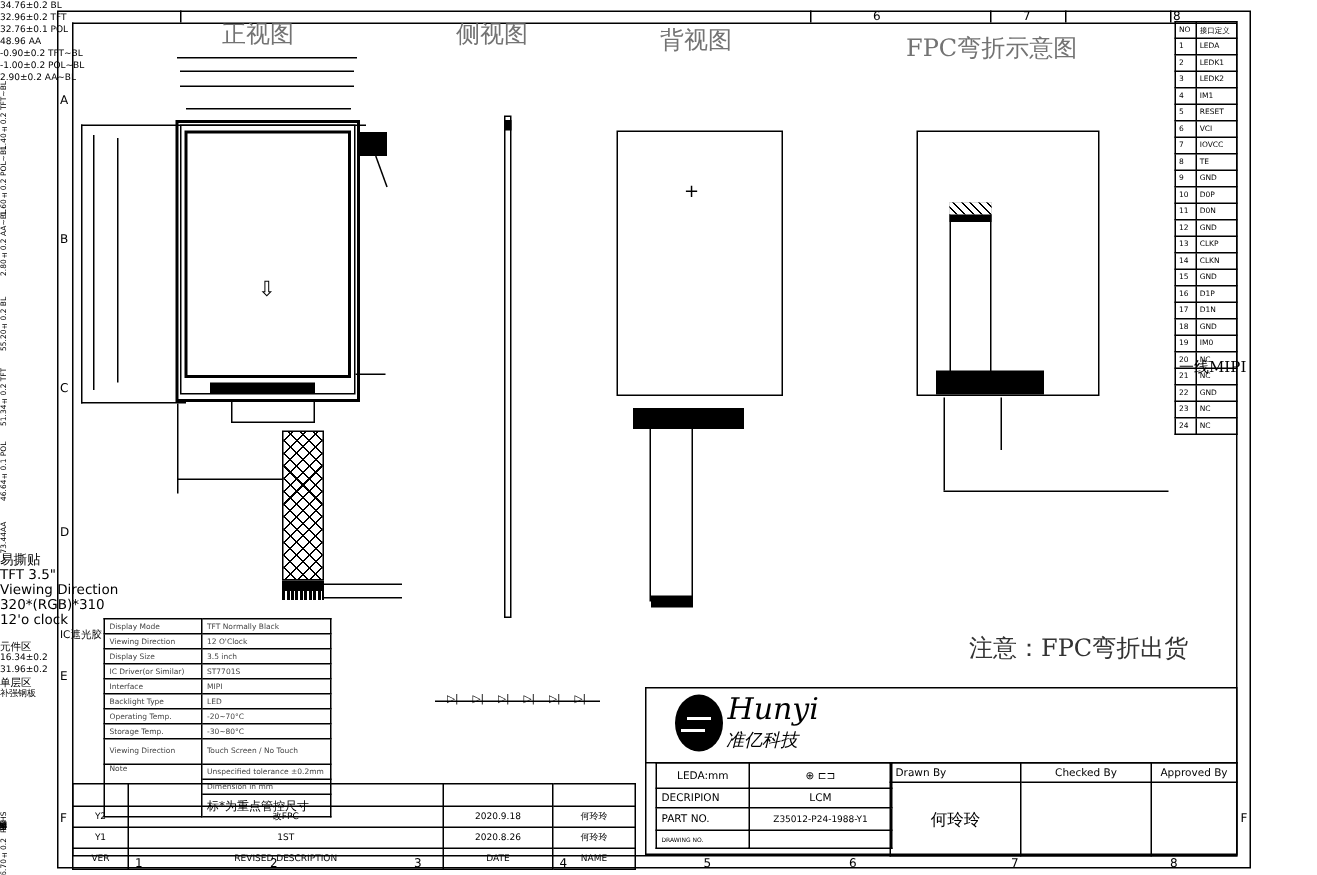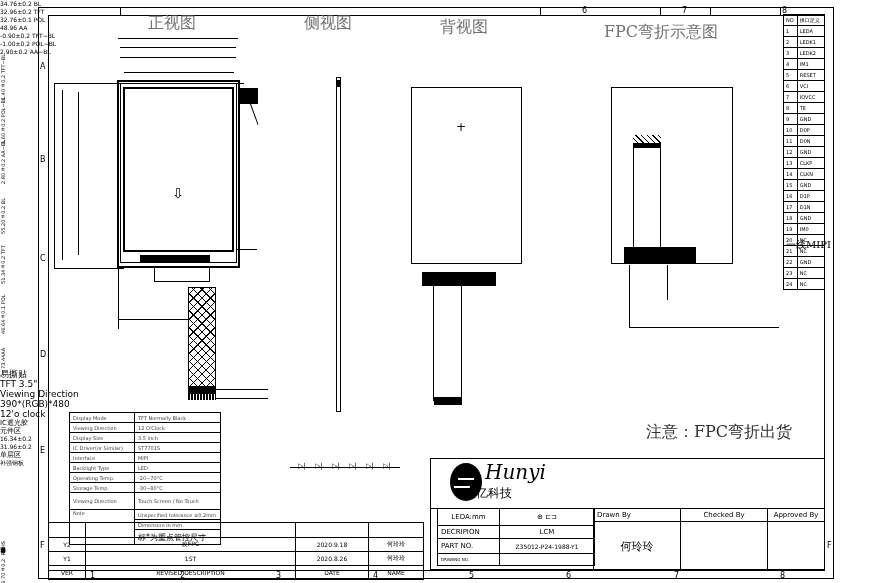--- a/index.html
+++ b/index.html
@@ -93,27 +93,27 @@
 
 <div class="box thick" style="left:117px;top:80px;width:123px;height:188px;"></div>
 <div class="box" style="left:120px;top:83px;width:117px;height:180px;"></div>
 <div class="box thick" style="left:123px;top:87px;width:111px;height:165px;"></div>
 <div class="black abs" style="left:240px;top:88px;width:18px;height:16px;"></div>
 <div class="line" style="left:250px;top:104px;width:1px;height:22px;transform:rotate(-20deg);transform-origin:top;"></div>
 <div class="med" style="left:258px;top:140px;">易撕贴</div>
 
 <div class="med" style="left:159px;top:130px;">TFT 3.5"</div>
 <div class="med" style="left:137px;top:143px;">Viewing Direction</div>
-<div class="med" style="left:143px;top:157px;">390*(RGB)*480</div>
+<div class="med" style="left:143px;top:157px;">320*(RGB)*310</div>
 <div class="med" style="left:153px;top:171px;">12'o clock</div>
 <div class="abs" style="left:172px;top:186px;font-size:14px;line-height:14px;">⇩</div>
 
 <div class="black abs" style="left:140px;top:255px;width:70px;height:7px;"></div>
 <div class="line" style="left:237px;top:249px;width:20px;height:1px;"></div>
-<div class="small" style="left:258px;top:245px;">IC遮光胶</div>
+<div class="small" style="left:258px;top:245px;padding-left:40px;">IC遮光胶</div>
 
 <div class="box" style="left:154px;top:267px;width:56px;height:15px;"></div>
 <div class="small" style="left:165px;top:270px;">元件区</div>
 <div class="small" style="left:118px;top:279px;font-size:6px;">16.34±0.2</div>
 <div class="line" style="left:118px;top:269px;width:1px;height:60px;"></div>
 <div class="line" style="left:118px;top:319px;width:70px;height:1px;"></div>
 <div class="small" style="left:133px;top:314px;font-size:6px;background:#fff;">31.96±0.2</div>
 
 <div class="box zig" style="left:188px;top:287px;width:28px;height:100px;"></div>
 <div class="small" style="left:145px;top:335px;">单层区</div>
@@ -353,21 +353,21 @@
         <td>NAME</td>
       </tr>
 </tbody>
   </table>
 
 <div class="box" style="left:430px;top:458px;width:395px;height:112px;"></div>
 <div class="abs" style="left:450px;top:463px;width:32px;height:38px;border-radius:50%;background:#000;"></div>
 <div class="line" style="left:458px;top:478px;width:16px;height:2px;background:#fff;"></div>
 <div class="line" style="left:454px;top:486px;width:16px;height:2px;background:#fff;"></div>
 <div class="abs" style="left:485px;top:460px;font-family:'DejaVu Serif',serif;font-style:italic;font-size:20px;white-space:nowrap;">Hunyi</div>
-<div class="abs" style="left:464px;top:485px;font-size:12px;white-space:nowrap;text-align:right;">准亿科技</div>
+<div class="abs" style="left:484px;top:485px;font-size:12px;font-style:italic;white-space:nowrap;text-align:right;">准亿科技</div>
 <div class="line" style="left:430px;top:508px;width:395px;height:1px;"></div>
 
 <table class="tb abs" style="left:437px;top:508px;width:158px;">
   <tbody>
       <tr>
     <td colspan="2" style="text-align:center;height:16px;">LEDA:mm</td>
     <td style="text-align:center;">⊕ ⊏⊐</td>
   </tr>
   <tr>
     <td style="height:12px;">DECRIPION</td>

